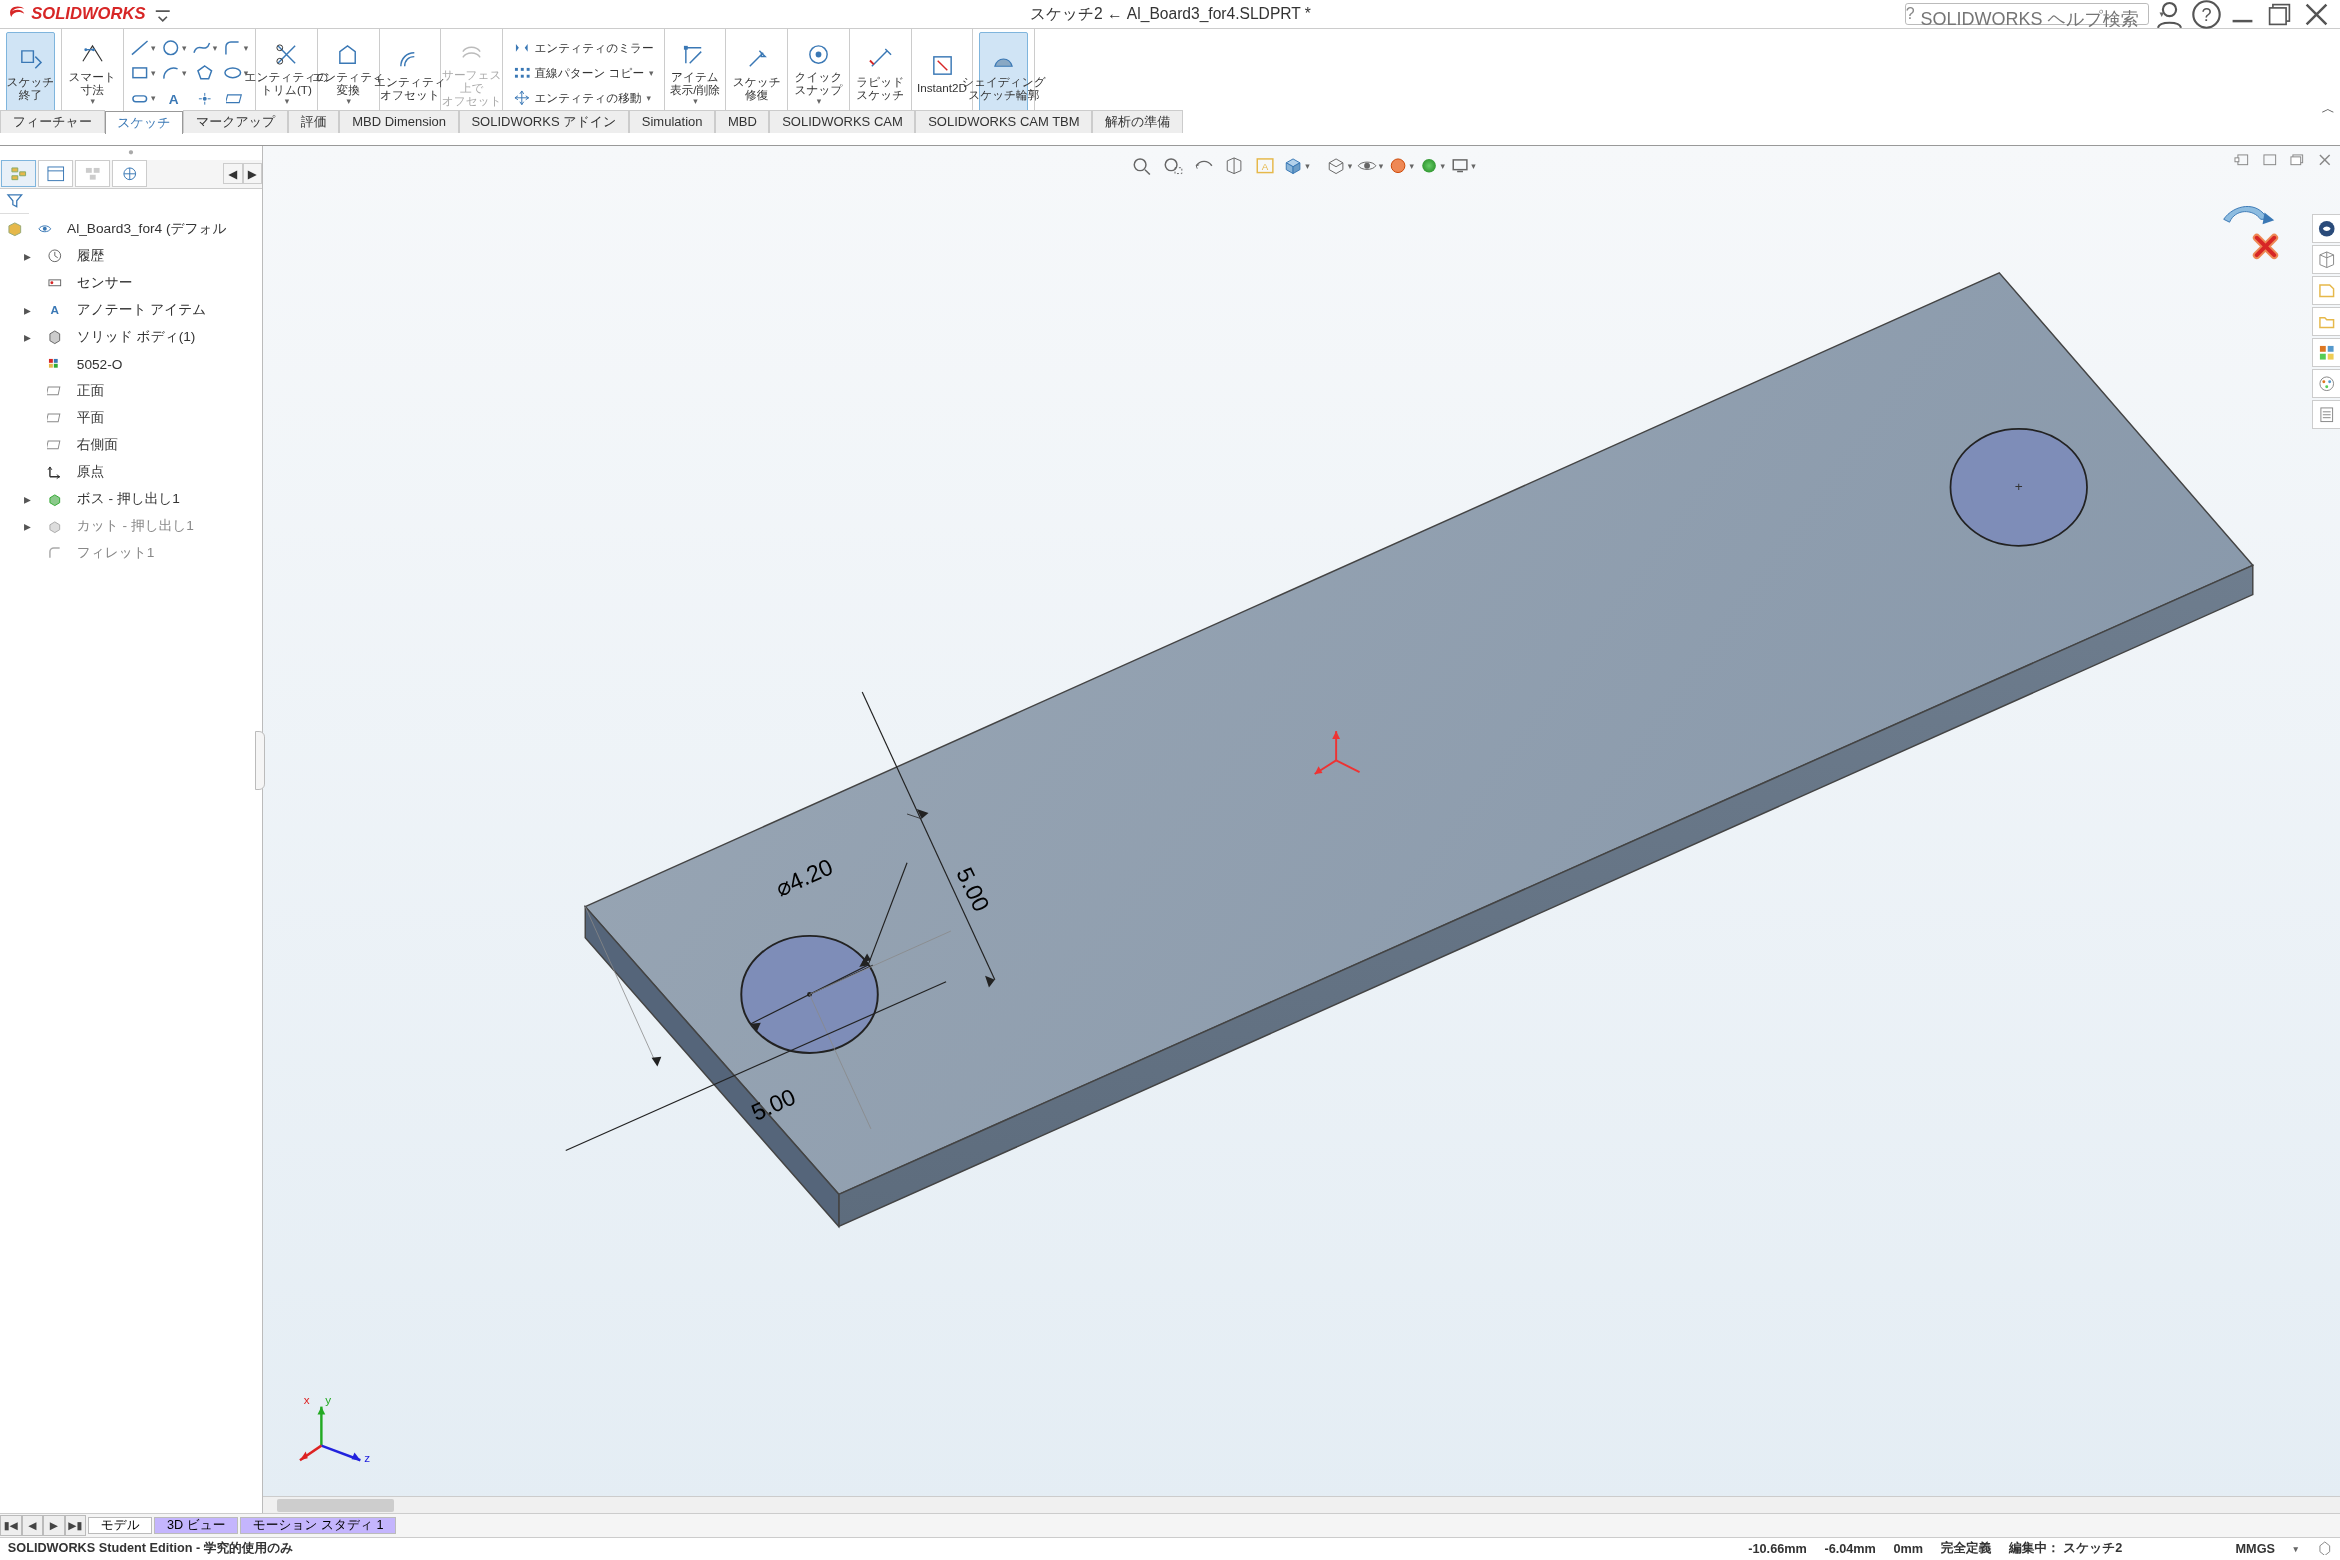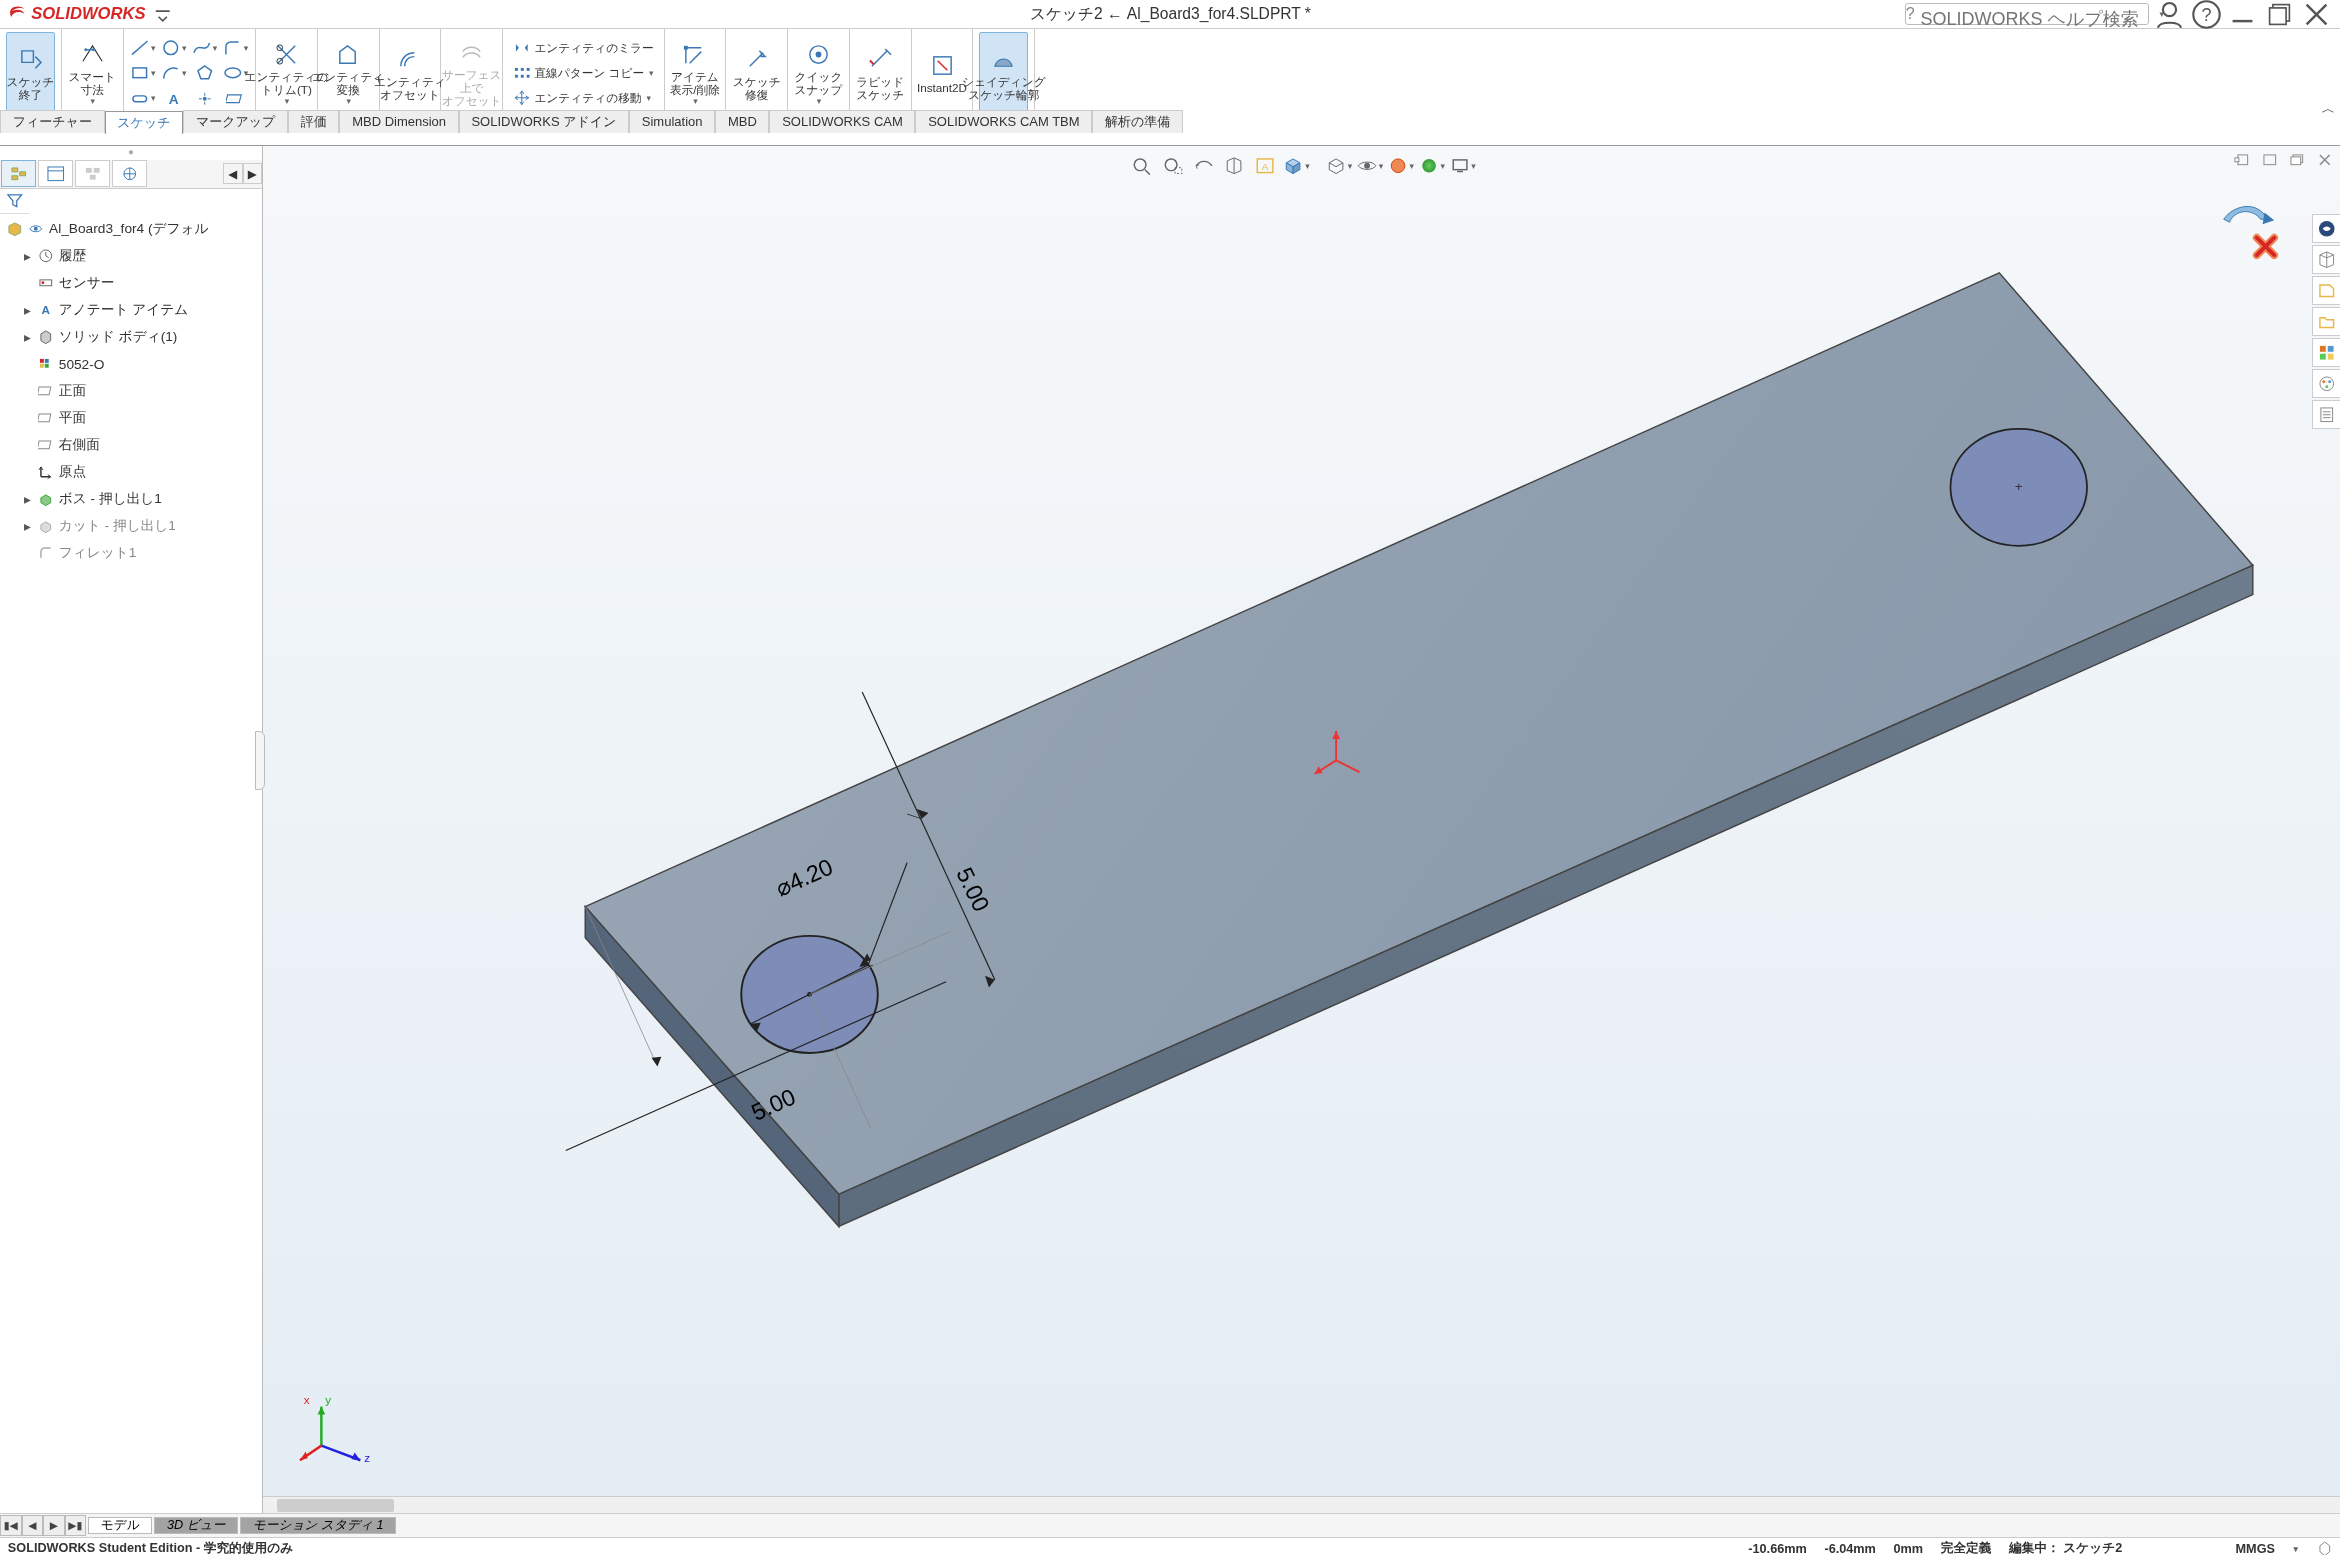--- a/index.html
+++ b/index.html
@@ -44,21 +44,21 @@
 
 
 .left-panel { width: 263px; background: #fff; display: flex; flex-direction: column; border-right: 1px solid #bbb; }
 .lp-tabs { display: flex; height: 29px; background: #f5f5f5; border-bottom: 1px solid #ccc; align-items: center; }
 .lpt { width: 35px; height: 27px; display: flex; align-items: center; justify-content: center; border: 1px solid #ccc; margin: 0 1px; background: #fff; }
 .lpt.sel { background: #e8f0f8; border-color: #7fb5dd; }
 .lp-arrows { margin-left: auto; display: flex; }
 .lp-arrows .arr { width: 19.5px; height: 21.5px; display: flex; align-items: center; justify-content: center; font-size: 11.7px; color: #333; border: 1px solid #ccc; background: #f5f5f5; }
 .lp-filter { height: 25px; width: 29px; display: flex; align-items: center; padding-left: 5.9px; color: #3a78b5; border-bottom: 1px solid #ddd; }
 .tree { flex: 1; overflow: auto; font-size: 13.7px; padding: 2px 0; }
-.tnode { display: flex; align-items: center; height: 27px; padding-left: 5.9px; gap: 4px; color: #333; white-space: nowrap; }
+.tnode { display: flex; align-items: center; height: 27px; padding-left: 5.9px; gap: 13px; color: #333; white-space: nowrap; }
 .tnode .exp { width: 11.7px; text-align: center; color: #555; }
 .tnode .ni { width: 17.6px; height: 17.6px; display: flex; align-items: center; justify-content: center; }
 .tnode.depth1 { padding-left: 21.5px; }
 .tnode.dim { color: #888; }
 
 
 .viewport { flex: 1; position: relative; background: linear-gradient(#f6f8fa, #e4edf4); }
 .heads-up { position: absolute; top: 5.9px; left: 50%; transform: translateX(-50%); display: flex; gap: 3.9px; background: rgba(255,255,255,0); padding: 2px 5.9px; }
 .hud-btn { width: 27px; height: 23.4px; display: flex; align-items: center; justify-content: center; }
 .hud-btn svg { width: 21.5px; height: 19.5px; }
@@ -78,21 +78,21 @@
 .triad { position: absolute; left: 29px; bottom: 39px; }
 .triad svg { width: 88px; height: 78px; }
 .triad text { font-size: 12px; }
 
 
 .bottom-tabs { height: 23.4px; background: #f5f5f5; border-top: 1px solid #ccc; display: flex; align-items: center; font-size: 12.7px; }
 .bt-arrows { display: flex; }
 .bt-arrows .ba { width: 21.5px; height: 21.5px; border: 1px solid #bbb; display: flex; align-items: center; justify-content: center; background: #eee; color: #444; font-size: 10.7px; }
 .btab { padding: 0 11.7px; height: 17px; display: flex; align-items: center; border: 1px solid #bbb; background: #fff; margin-left: 2px; }
 .btab.active { background: #fff; font-weight: 500; }
-.btab:not(.active) { background: #a3a3a3; font-style: italic; }
+.btab:not(.active) { background: #c4b5fd; }
 
 
 .status-bar { height: 23.4px; background: #fff; border-top: 1px solid #ccc; display: flex; align-items: center; font-size: 12.7px; padding: 0 7.8px; color: #333; font-weight: bold; }
 .status-left { flex: 1; }
 .status-right { display: flex; gap: 17.6px; align-items: center; }
 
 .dd { font-size: 8.8px; color: #666; margin-left: 1px; }
 
 
 .hscroll { position: absolute; left: 0; bottom: 0; right: 0; height: 17.6px; background: #f0f0f0; border-top: 1px solid #ccc; }

